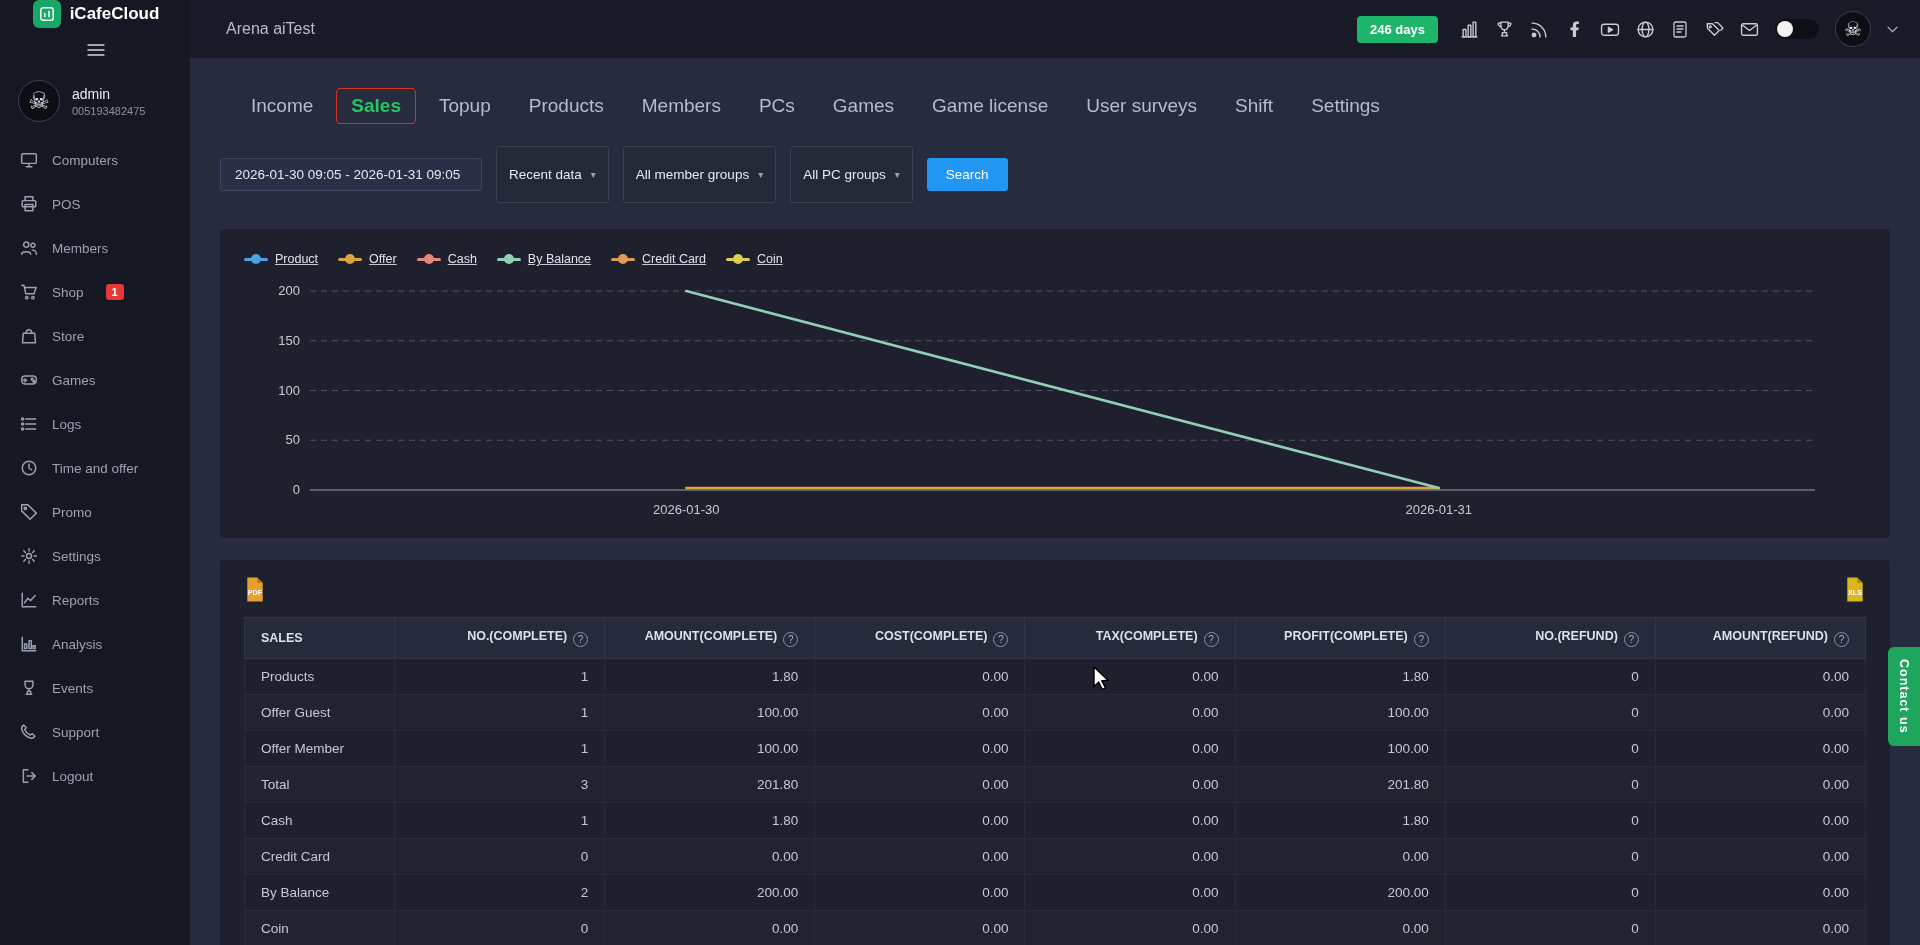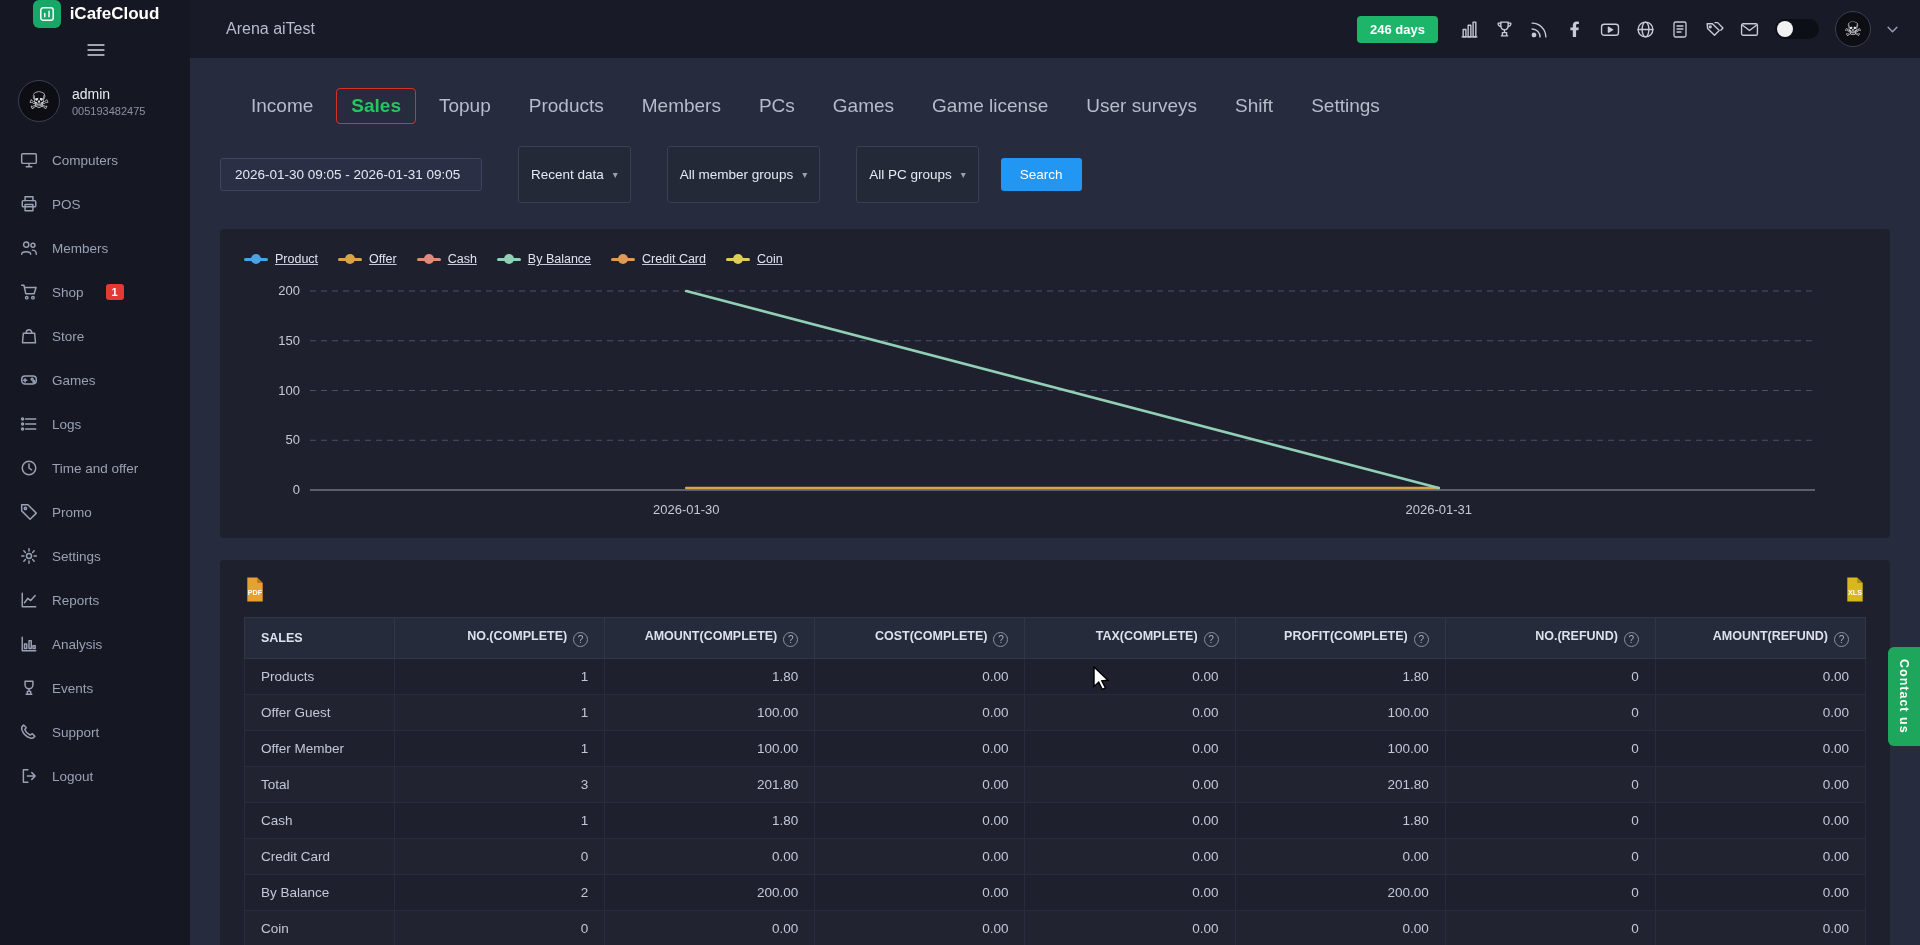--- a/index.html
+++ b/index.html
@@ -45,26 +45,26 @@
     padding:2px 6px; border-radius:3px; font-weight:bold; }
 
   
   .main { position:absolute; left:190px; top:58px; right:0; bottom:0;
     padding:30px 30px 0 30px; }
   .tabs-bar { display:flex; align-items:center; gap:8px; margin:0 0 22px 16px; }
   .tab { padding:6px 14px; font-size:19px; color:#b6bcca; cursor:pointer;
     border:1.5px solid transparent; border-radius:4px; white-space:nowrap; }
   .tab.active { color:#26c561; border-color:#d93025; font-weight:bold; }
 
-  .filters { display:flex; align-items:center; gap:22px; margin-bottom:26px; }
+  .filters { display:flex; align-items:center; gap:14px; margin-bottom:26px; }
   .date-input { background:#2a2f45; border:1px solid #3f4560; border-radius:3px;
     padding:8px 14px; font-size:13.5px; color:#e6e9f2; width:262px; cursor:pointer; }
   .select { background:#242938; border:1px solid #3a4054; border-radius:3px;
     padding:20px 12px; font-size:13.5px; color:#e6e9f2; display:flex;
-    align-items:center; gap:9px; cursor:pointer;margin-left:14px; }
+    align-items:center; gap:9px; cursor:pointer; }
   .select .chev { font-size:10px; color:#9aa0b4; }
   .search-btn { background:#2196f3; border:none; border-radius:3px; color:#fff;
     font-size:13.5px; padding:9px 19px; cursor:pointer;
     font-family:"Liberation Sans", sans-serif; }
 
   .panel { background:#1e212d; border-radius:4px; }
   .chart-panel { height:309px; padding:18px 20px 8px; margin-bottom:22px; }
   .legend { display:flex; align-items:center; gap:20px; margin:0 0 4px 4px;
     height:24px;text-decoration:underline; }
   .legend-item { display:flex; align-items:center; font-size:12.5px;

